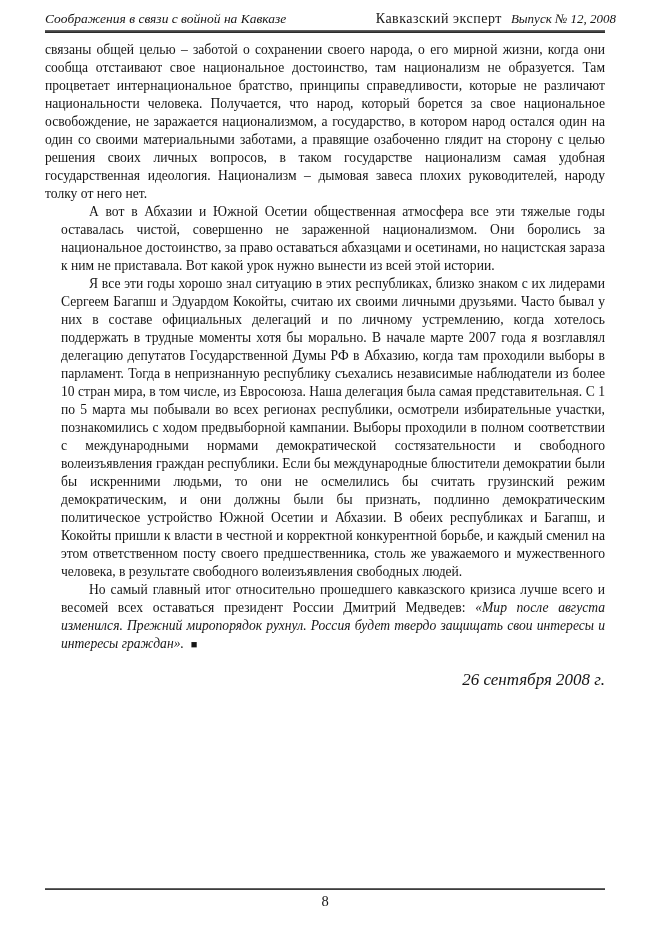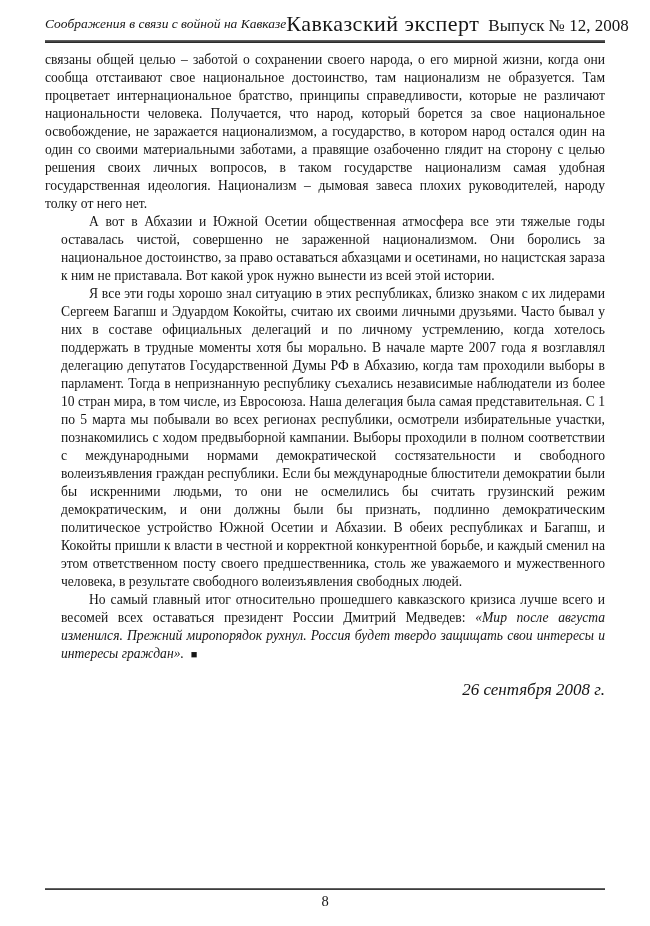--- a/index.html
+++ b/index.html
@@ -13,39 +13,40 @@
     height: 926px;
     background: #ffffff;
     font-family: "Liberation Serif", "DejaVu Serif", serif;
     color: #151515;
     overflow: hidden;
   }
   .header {
     margin: 11px 34px 0 45px;
     display: flex;
     justify-content: space-between;
-    align-items: center;
+    align-items: flex-start;
   }
   .header-left {
     font-style: italic;
     font-size: 13.5px;
     white-space: nowrap;
   }
   .header-right {
     white-space: nowrap;
     display: flex;
     align-items: baseline;
     gap: 9px;
   }
   .journal-title {
-    font-size: 22px;
+    font-size: 14px;
     letter-spacing: 0.5px;
   }
   .issue-info {
-    font-size: 17px;
+    font-style: italic;
+    font-size: 13px;
   }
   .header-rule {
     margin: 3px 45px 0 45px;
     height: 3px;
     background: linear-gradient(#6a6a6a, #1f1f1f);
   }
   .body-text {
     margin: 8px 45px 0 45px;
   }
   .para {

